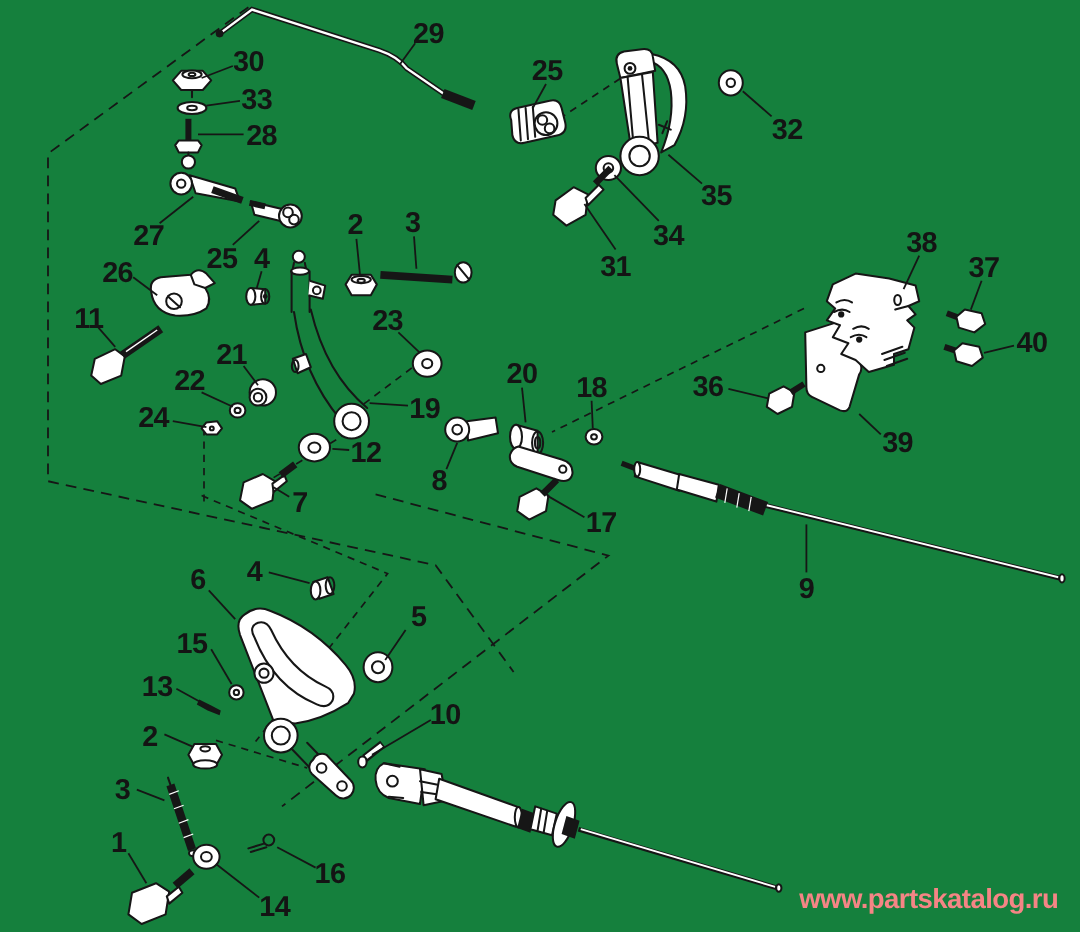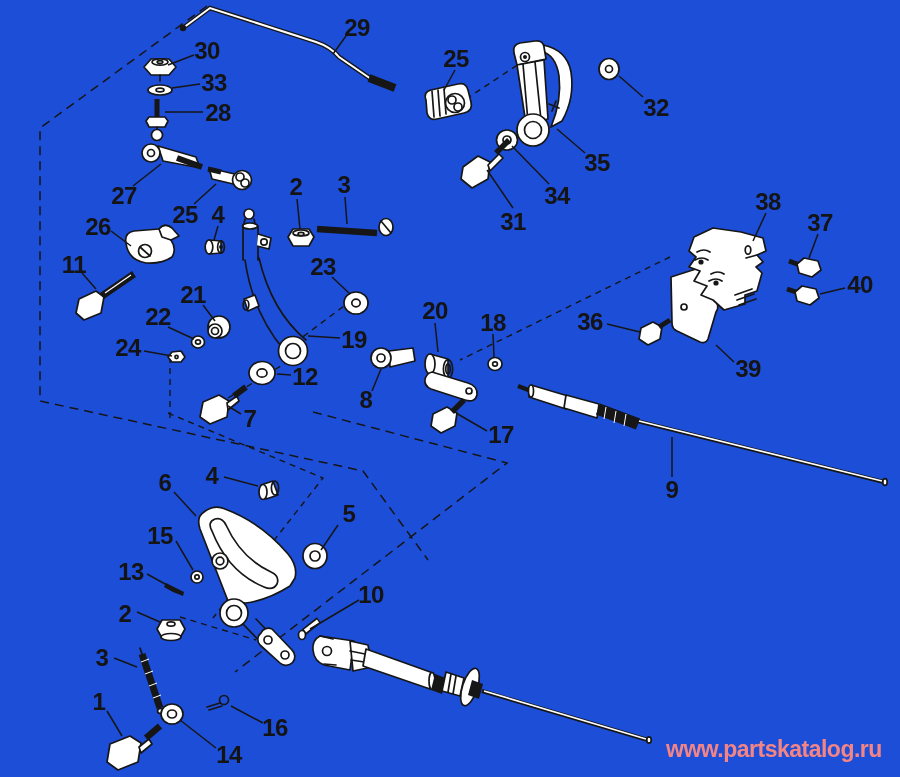--- a/index.html
+++ b/index.html
@@ -1,17 +1,17 @@
 <!DOCTYPE html>
 <html><head>
 <meta charset="utf-8">
 <style>
   html,body{margin:0;padding:0;background:#e8e8e8;}
   .stage{
-    position:relative;width:900px;height:777px;background:#1d4ed8;
+    position:relative;width:900px;height:777px;background:#15803d;
     font-family:"Liberation Sans", sans-serif;overflow:hidden;
   }
   svg{position:absolute;left:0;top:0;}
   .art{stroke:#161616;stroke-width:1.7;fill:none;stroke-linejoin:round;stroke-linecap:round;}
   .artf{stroke:#161616;stroke-width:1.7;fill:#ffffff;stroke-linejoin:round;}
   .dark{fill:#161616;stroke:none;}
   .thick{stroke:#161616;fill:none;}
   .wover{stroke:#ffffff;fill:none;}
   .dash{stroke:#161616;stroke-width:1.5;fill:none;stroke-dasharray:9 6;}
   .dash2{stroke:#161616;stroke-width:1.4;fill:none;stroke-dasharray:6 5;}

